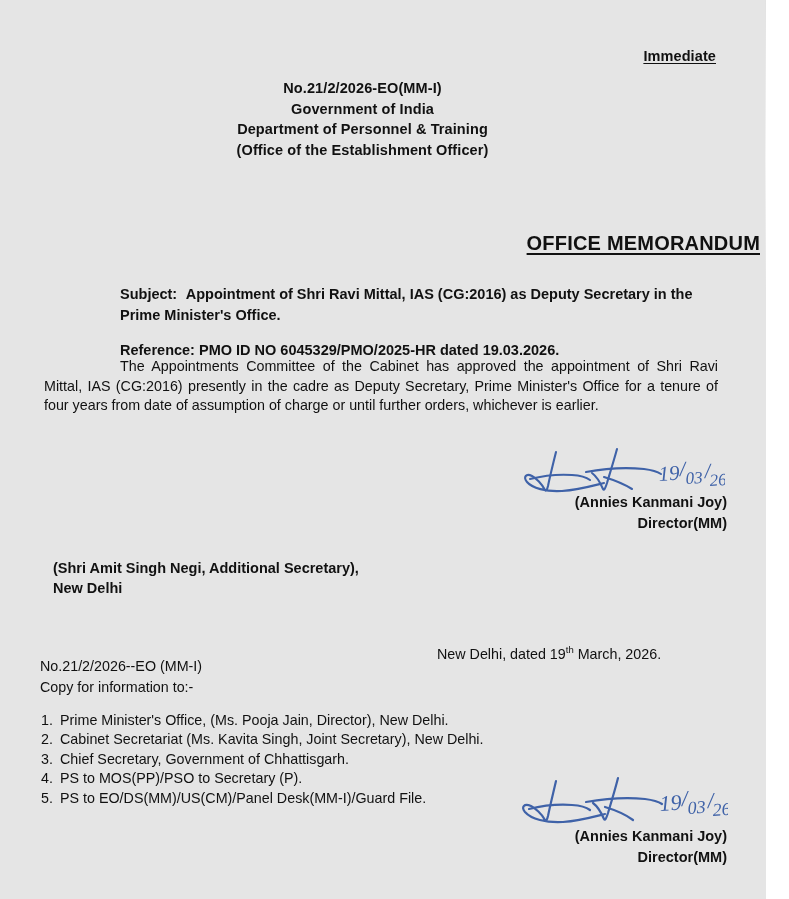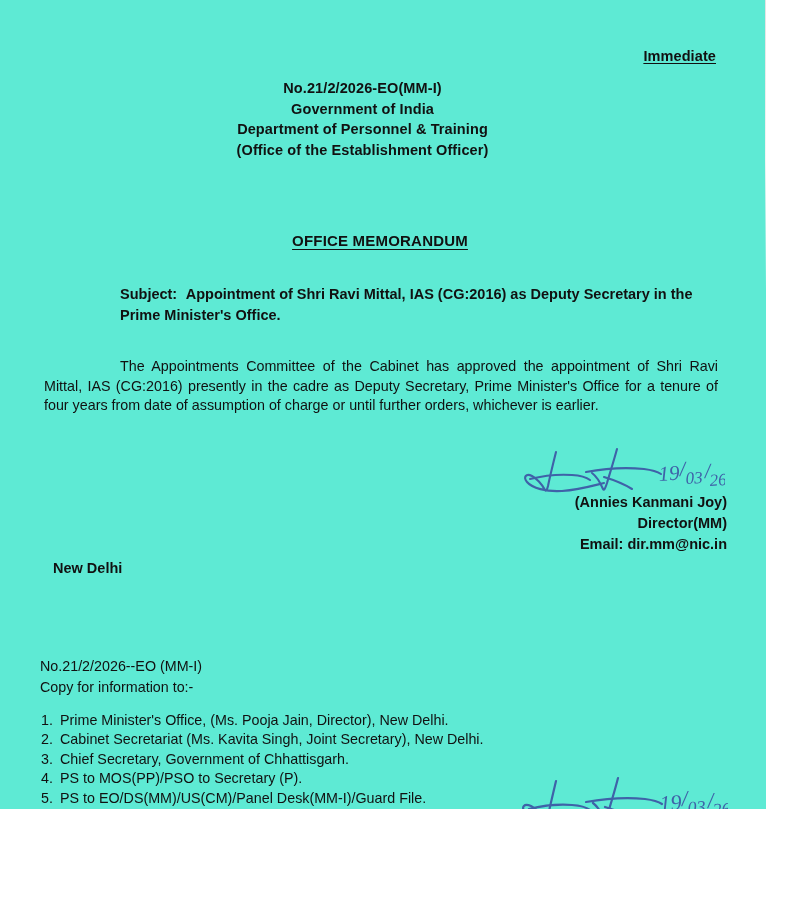--- a/index.html
+++ b/index.html
@@ -7,22 +7,22 @@
     padding: 0;
     background: #ffffff;
   }
   body {
     font-family: "Liberation Sans", sans-serif;
     color: #111111;
   }
   .page {
     position: relative;
     width: 789px;
-    height: 809px;
-    background: #5eead4;
+    height: 899px;
+    background: #e5e5e5;
     overflow: hidden;
   }
   
   .scan-edge {
     position: absolute;
     top: 0;
     right: 23px;
     width: 1px;
     height: 290px;
     background: linear-gradient(to bottom, #e2e2e2, #f4f4f4 55%, rgba(255,255,255,0));
@@ -69,23 +69,23 @@
   .place-date sup {
     font-size: 9.5px;
     vertical-align: super;
     line-height: 0;
   }
 
   .om-title {
     top: 232px;
     left: 0;
     width: 760px;
-    text-align: center;
-    font-weight: bold;
-    font-size: 15px;
+    text-align: right;
+    font-weight: bold;
+    font-size: 20px;
     text-decoration: underline;
     text-underline-offset: 2.5px;
     letter-spacing: 0.2px;
   }
 
   .subject {
     top: 284px;
     left: 120px;
     width: 600px;
     font-weight: bold;
@@ -206,20 +206,21 @@
     <div>Government of India</div>
     <div>Department of Personnel &amp; Training</div>
     <div>(Office of the Establishment Officer)</div>
   </div>
 
 
   <div class="abs om-title">OFFICE MEMORANDUM</div>
 
   <div class="abs subject"><span>Subject:</span><span class="gap"></span> <span>Appointment of Shri Ravi Mittal, IAS (CG:2016)  as Deputy Secretary in the Prime Minister's Office.</span></div>
 
+  <div class="abs reference">Reference: PMO ID NO 6045329/PMO/2025-HR dated 19.03.2026.</div>
 
   <div class="abs body-para">The Appointments Committee of the Cabinet has approved the appointment of Shri Ravi Mittal, IAS (CG:2016) presently in the cadre as Deputy Secretary, Prime Minister's Office for a tenure of four years from date of assumption of charge or until further orders, whichever is earlier.</div>
 
   <div class="abs signature-1">
     <svg viewBox="0 0 205 52" width="205" height="52">
       <g fill="none" stroke="#3f62a8" stroke-width="2.1" stroke-linecap="round" stroke-linejoin="round">
         <path d="M36 6 C33 18, 30 30, 28 40 C27 44, 26 46, 25 44 C22 38, 16 32, 12 30 C6 27, 3 31, 7 36 C12 42, 26 46, 42 45 C58 44, 72 40, 84 37"></path>
         <path d="M10 33 C22 30, 38 28, 52 29 C60 29.5, 66 31, 70 34"></path>
         <path d="M97 3 C94 14, 90 27, 87 37 C85 43, 84 45, 83 43 C80 36, 76 30, 72 27"></path>
         <path d="M66 26 C82 23, 104 21, 124 23 C132 24, 138 26, 141 28"></path>
@@ -231,29 +232,30 @@
         <text x="166" y="38" font-size="17" transform="rotate(-4 166 38)">03</text>
         <text x="185" y="32" transform="rotate(-4 185 32)">/</text>
         <text x="190" y="40" font-size="17" transform="rotate(-4 190 40)">26</text>
       </g>
     </svg>
   </div>
 
   <div class="abs sig-block-1">
     <div>(Annies Kanmani Joy)</div>
     <div>Director(MM)</div>
-    <div>Email: dir.mm@nic.in</div>
   </div>
 
   <div class="abs addressee">
+    <div>(Shri Amit Singh Negi, Additional Secretary),</div>
     <div>New Delhi</div>
   </div>
 
   <div class="abs ref-no-2">No.21/2/2026--EO (MM-I)</div>
 
+  <div class="abs delhi-dated"><span>New Delhi, dated </span><span>19</span><sup>th</sup><span> March, 2026.</span></div>
 
   <div class="abs copy-to">Copy for information to:-</div>
 
   <div class="abs copy-list">
     <div class="row">
       <span class="num">1.</span>
       <span>Prime Minister's Office, (Ms. Pooja Jain, Director), New Delhi.</span>
     </div>
     <div class="row">
       <span class="num">2.</span>

